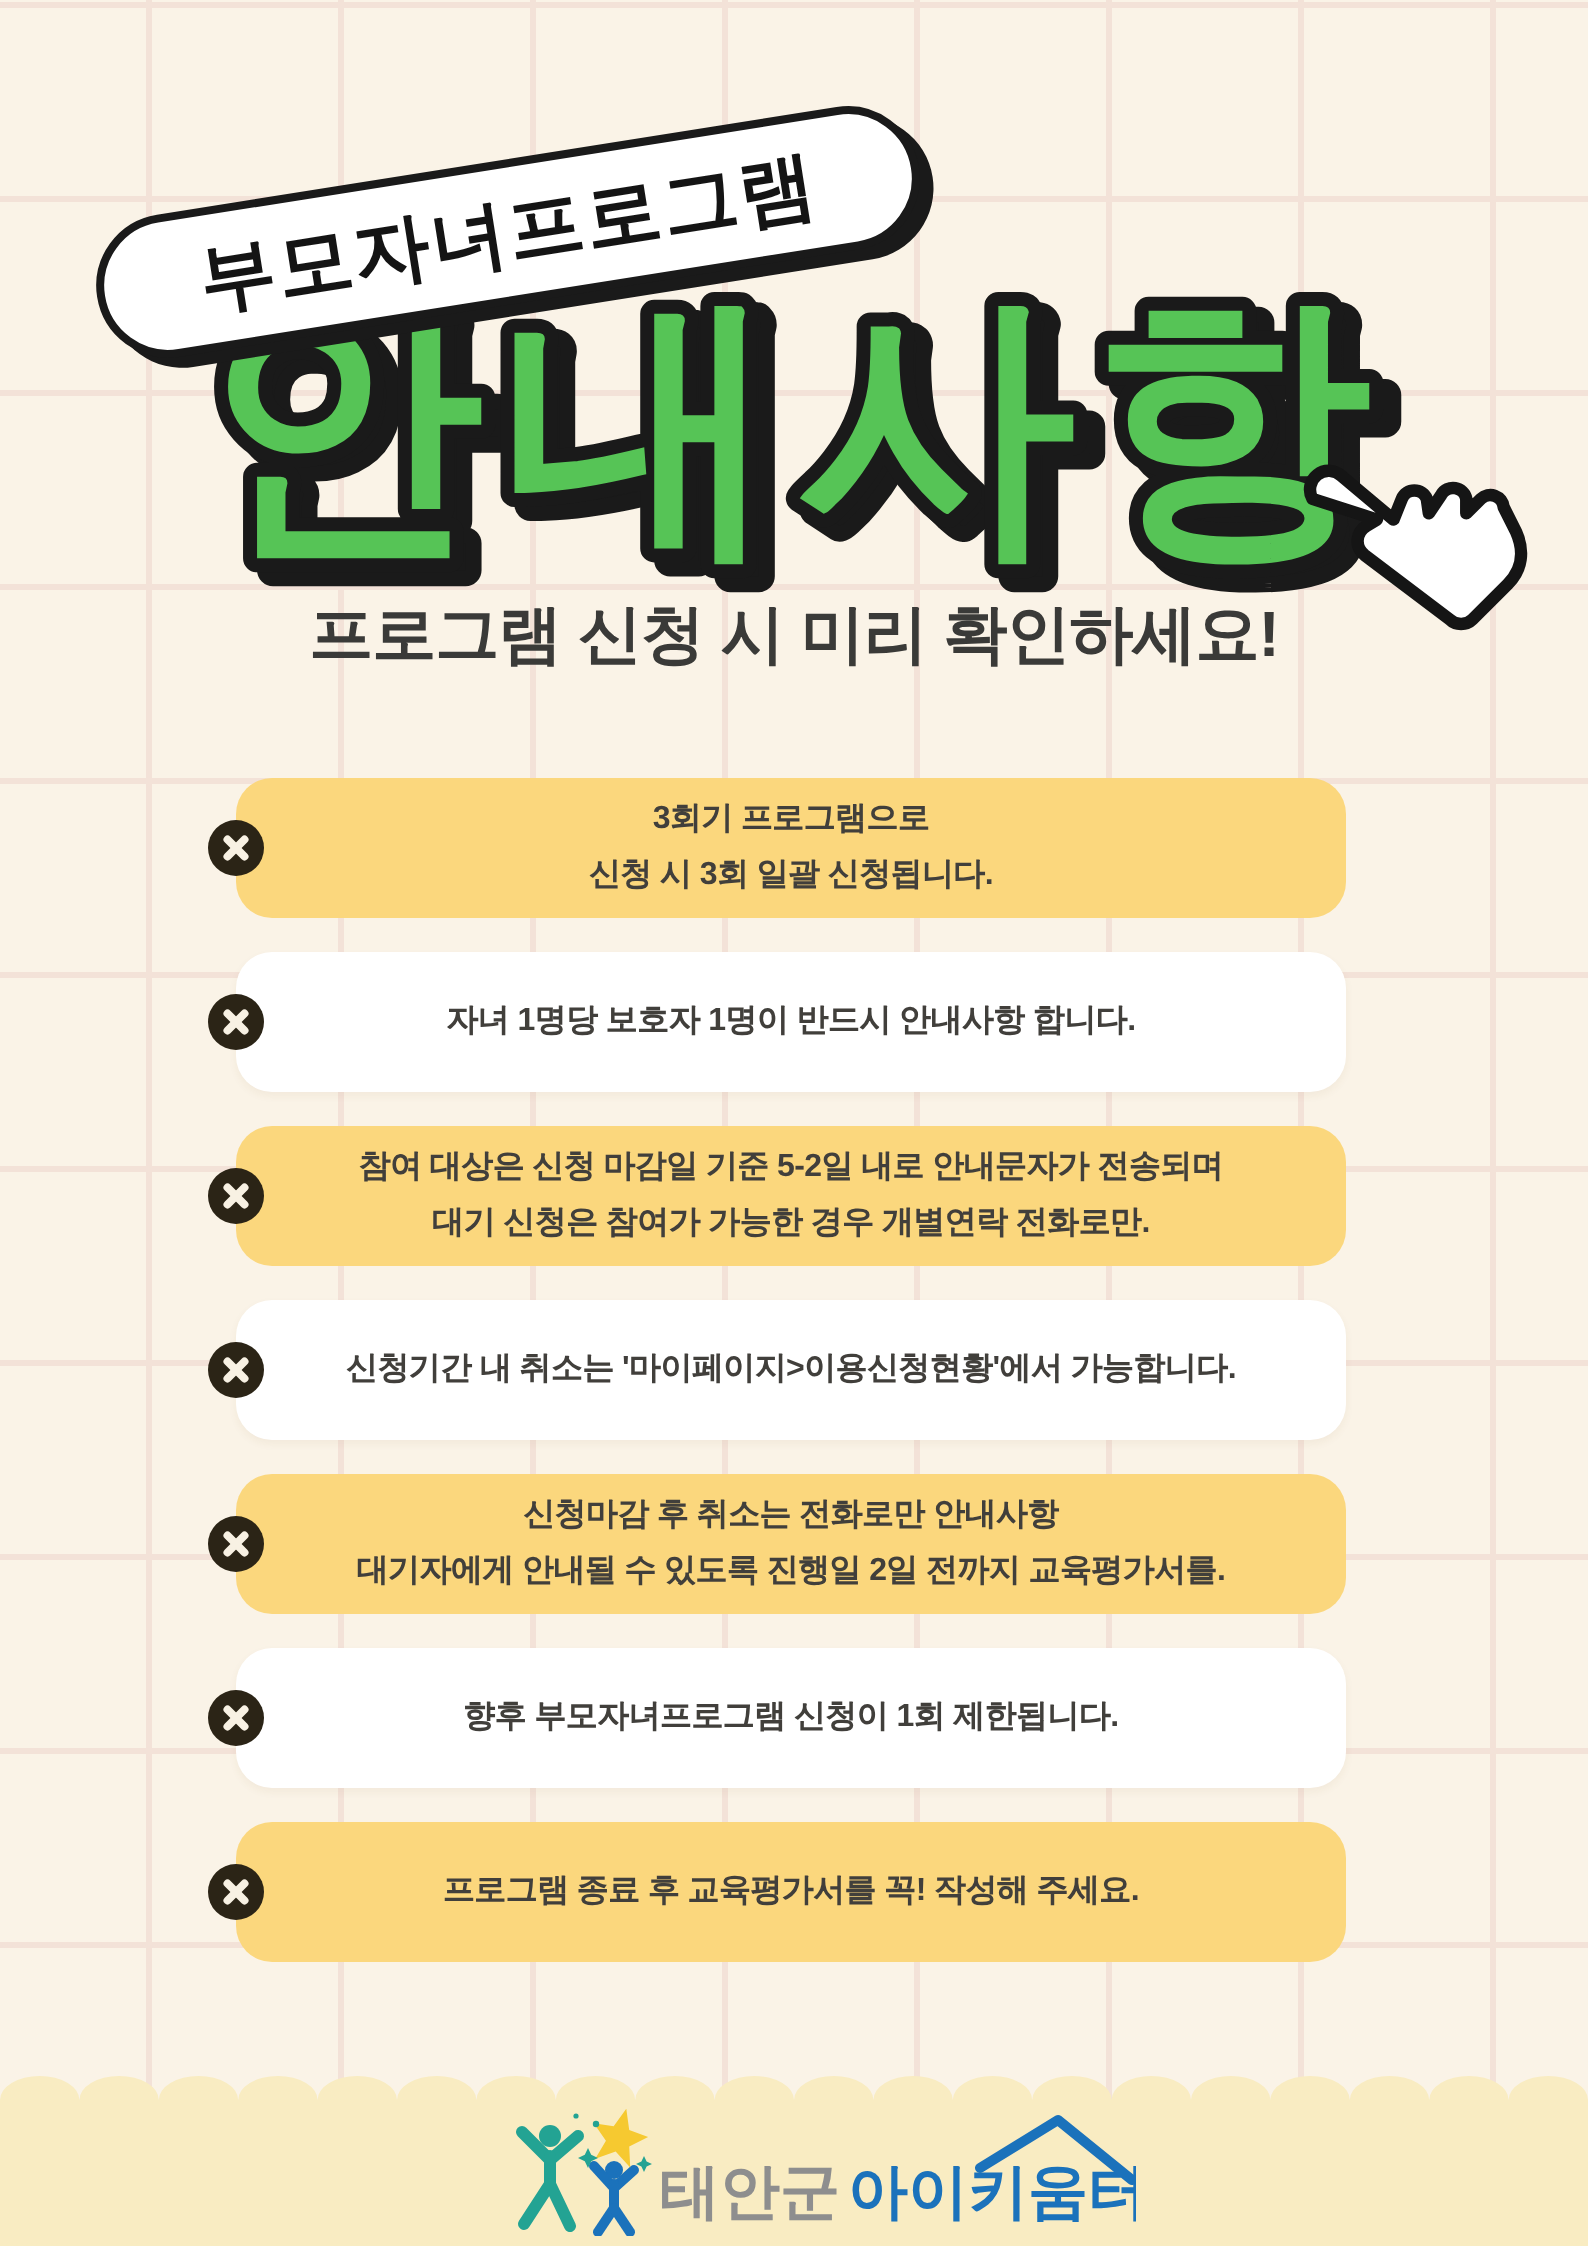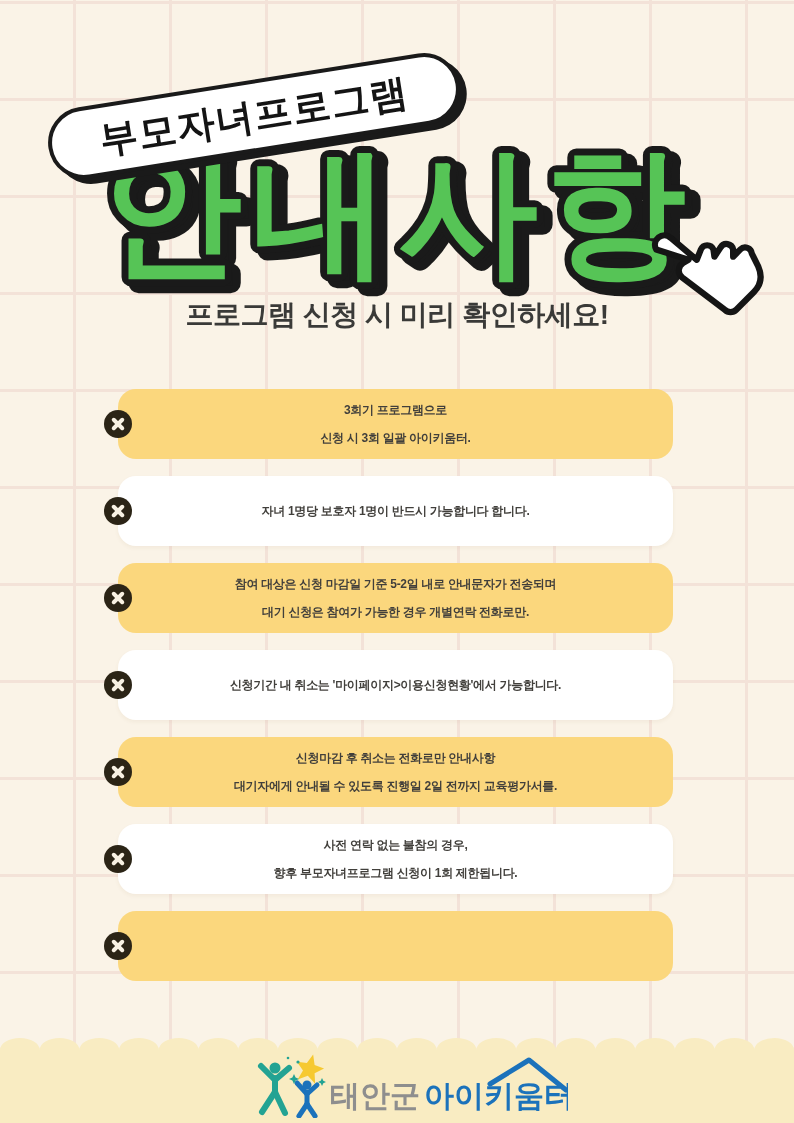--- a/index.html
+++ b/index.html
@@ -28,34 +28,34 @@
     font-size:38px;font-weight:800;color:#141414;letter-spacing:1px;white-space:nowrap;
   }
   .big-title-svg{position:absolute;left:78px;top:112px;z-index:2;}
   .big-title-svg text{
     font-family:"Liberation Sans", sans-serif;
     font-size:140px;font-weight:900;
   }
   .hand-svg{position:absolute;left:642px;top:212px;z-index:4;}
   .subtitle{
     position:absolute;left:0;top:296px;width:794px;
-    text-align:center;font-size:28px;font-weight:700;color:#3a3a38;
+    text-align:center;font-size:32px;font-weight:700;color:#3a3a38;
     letter-spacing:-0.5px;z-index:2;
   }
   
   .notices{position:absolute;left:118px;top:389px;width:555px;z-index:2;}
   .notice{
     position:relative;height:70px;margin-bottom:17px;border-radius:18px;
     display:flex;flex-direction:column;align-items:center;justify-content:center;
     padding:0 26px;box-sizing:border-box;
   }
   .notice.yellow{background:#fbd77d;}
   .notice.white{background:#ffffff;box-shadow:0 2px 4px rgba(120,90,40,0.06);}
   .notice .line{
-    font-size:12px;font-weight:600;color:#413f3b;line-height:28px;
+    font-size:16px;font-weight:600;color:#413f3b;line-height:28px;
     text-align:center;white-space:nowrap;letter-spacing:-0.3px;
   }
   .notice .line:empty{display:none;}
   .bullet{
     position:absolute;left:-14px;top:50%;transform:translateY(-50%);
     width:28px;height:28px;border-radius:50%;background:#2b2416;
   }
   .bullet::before,.bullet::after{
     content:"";position:absolute;left:50%;top:50%;
     width:16px;height:4px;border-radius:2px;background:#f8f1e3;
@@ -85,26 +85,26 @@
     <path d="M11,36 a9,9 0 0 1 14,-11 L50,46 l4,-10 a6.5,6.5 0 0 1 12,0 l1,7 l6,-9 a6.5,6.5 0 0 1 12,2 l0,7 l7,-7 a6.5,6.5 0 0 1 11,4 l6,12 c4,9 3,18 -4,25 l-17,17 c-3,3 -8,3 -11,0 L36,63 c-5,-4 -4,-11 1,-14 l5,-3 Z" fill="#ffffff" stroke="#151515" stroke-width="6" stroke-linejoin="round"></path>
   </svg>
 
   <div class="subtitle">프로그램 신청 시 미리 확인하세요!</div>
 
   <div class="notices">
 
     <div class="notice yellow">
       <span class="bullet"></span>
       <span class="line">3회기 프로그램으로</span>
-      <span class="line">신청 시 3회 일괄 아이키움터.</span>
+      <span class="line">신청 시 3회 일괄 신청됩니다.</span>
     </div>
 
     <div class="notice white">
       <span class="bullet"></span>
-      <span class="line">자녀 1명당 보호자 1명이 반드시 가능합니다 합니다.</span>
+      <span class="line">자녀 1명당 보호자 1명이 반드시 안내사항 합니다.</span>
 
     </div>
 
     <div class="notice yellow">
       <span class="bullet"></span>
       <span class="line">참여 대상은 신청 마감일 기준 5-2일 내로 안내문자가 전송되며</span>
       <span class="line">대기 신청은 참여가 가능한 경우 개별연락 전화로만.</span>
     </div>
 
     <div class="notice white">
@@ -114,26 +114,26 @@
     </div>
 
     <div class="notice yellow">
       <span class="bullet"></span>
       <span class="line">신청마감 후 취소는 전화로만 안내사항</span>
       <span class="line">대기자에게 안내될 수 있도록 진행일 2일 전까지 교육평가서를.</span>
     </div>
 
     <div class="notice white">
       <span class="bullet"></span>
-      <span class="line">사전 연락 없는 불참의 경우,</span>
       <span class="line">향후 부모자녀프로그램 신청이 1회 제한됩니다.</span>
     </div>
 
     <div class="notice yellow">
       <span class="bullet"></span>
+      <span class="line">프로그램 종료 후 교육평가서를 꼭! 작성해 주세요.</span>
 
     </div>
 
   </div>
 
   <svg class="footer-band" width="794" height="88" viewBox="0 0 794 88" preserveAspectRatio="none">
     <path d="M0,15 a19.85,12 0 0 1 39.7,0 a19.85,12 0 0 1 39.7,0 a19.85,12 0 0 1 39.7,0 a19.85,12 0 0 1 39.7,0 a19.85,12 0 0 1 39.7,0 a19.85,12 0 0 1 39.7,0 a19.85,12 0 0 1 39.7,0 a19.85,12 0 0 1 39.7,0 a19.85,12 0 0 1 39.7,0 a19.85,12 0 0 1 39.7,0 a19.85,12 0 0 1 39.7,0 a19.85,12 0 0 1 39.7,0 a19.85,12 0 0 1 39.7,0 a19.85,12 0 0 1 39.7,0 a19.85,12 0 0 1 39.7,0 a19.85,12 0 0 1 39.7,0 a19.85,12 0 0 1 39.7,0 a19.85,12 0 0 1 39.7,0 a19.85,12 0 0 1 39.7,0 a19.85,12 0 0 1 39.7,0 L794,88 L0,88 Z" fill="#f9ecc2"></path>
   </svg>
 
   <svg class="logo-svg" width="320" height="64" viewBox="0 0 320 64">

